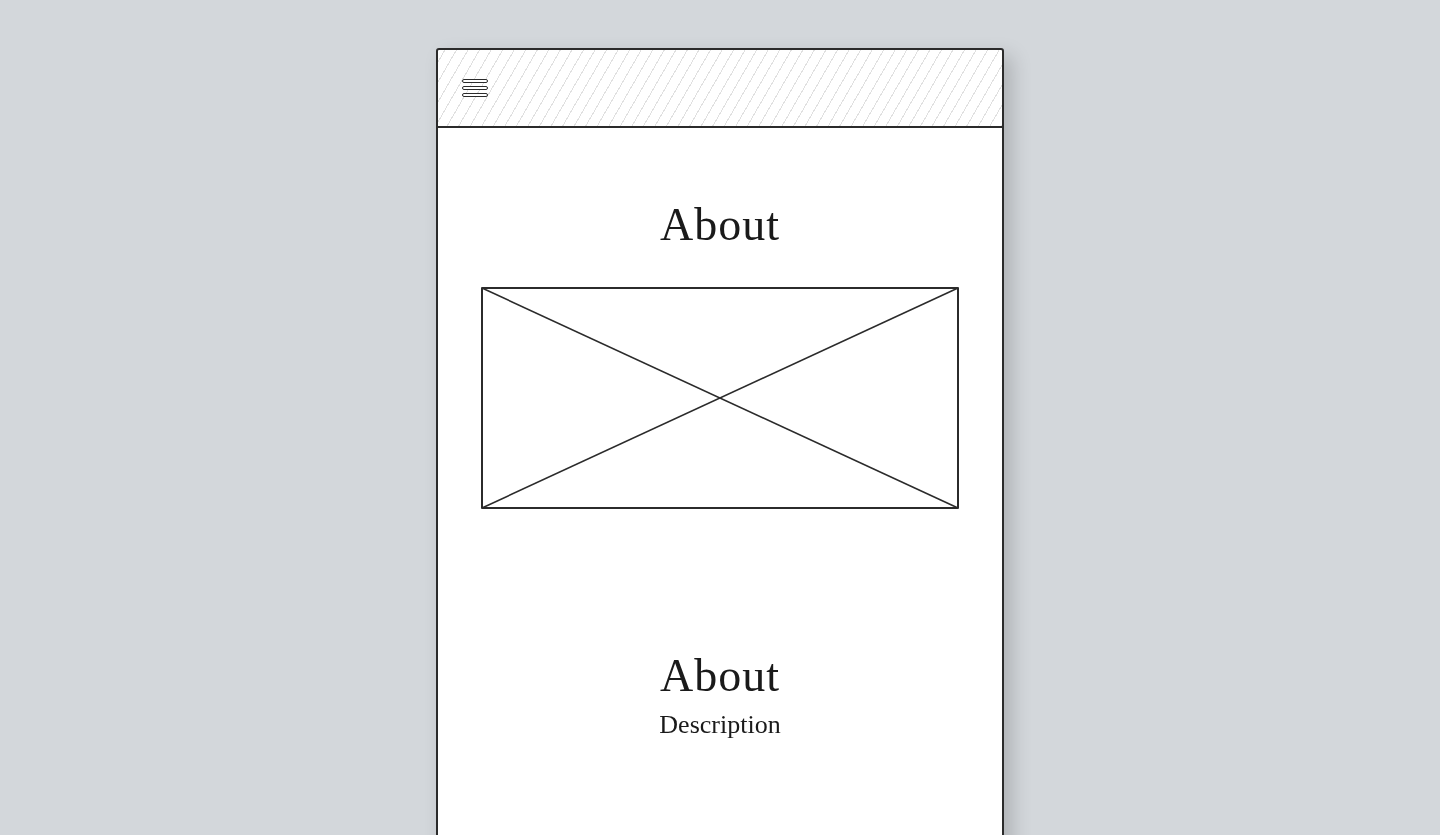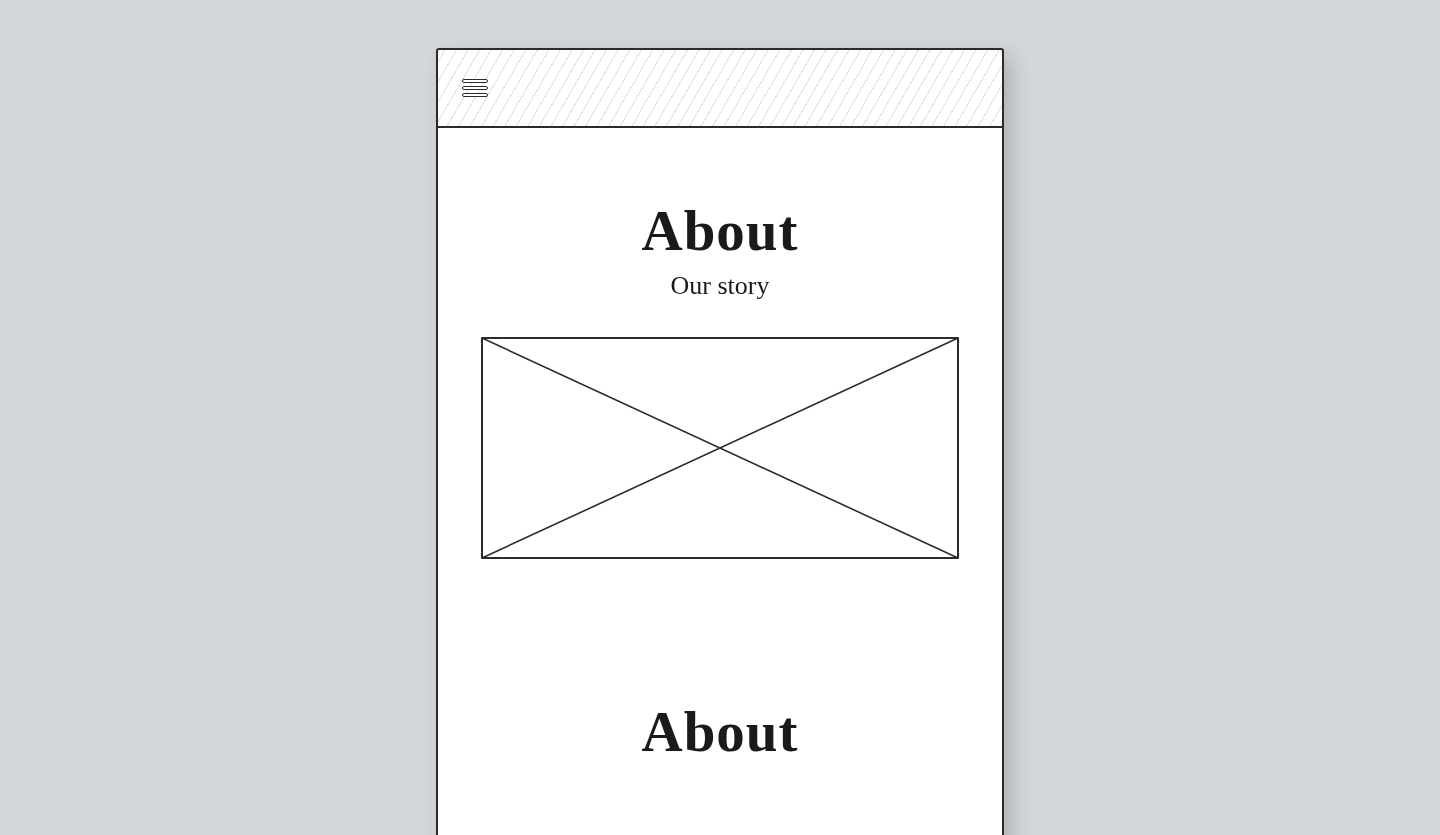--- a/index.html
+++ b/index.html
@@ -75,22 +75,22 @@
     }
     
     .section {
       padding: 70px 40px 40px 40px;
     }
     .section + .section {
       padding-top: 100px;
     }
     
     .heading {
-      font-size: 57px;
-      font-weight: 700;
+      font-size: 46px;
+      font-weight: 400;
       letter-spacing: 1px;
     }
     
     .subheading {
       margin-top: 8px;
       font-size: 26px;
       font-weight: 400;
     }
     
     .image-placeholder {
@@ -116,29 +116,29 @@
       <span></span>
       <span></span>
       <span></span>
     </div>
   </div>
 
   <div class="content">
 
     <div class="section">
       <div class="heading">About</div>
-      <div class="subheading">Our story</div>
 
       <div class="image-placeholder">
         <svg viewBox="0 0 478 222" preserveAspectRatio="none">
           <rect x="1" y="1" width="476" height="220" fill="#fff" stroke="#2b2b2b" stroke-width="2" stroke-linejoin="round"></rect>
           <line x1="1" y1="1" x2="477" y2="221" stroke="#2b2b2b" stroke-width="1.6"></line>
           <line x1="477" y1="1" x2="1" y2="221" stroke="#2b2b2b" stroke-width="1.6"></line>
         </svg>
       </div>
     </div>
 
     <div class="section">
       <div class="heading">About</div>
+      <div class="subheading">Description</div>
     </div>
 
   </div>
 </div>
 
 </body></html>

